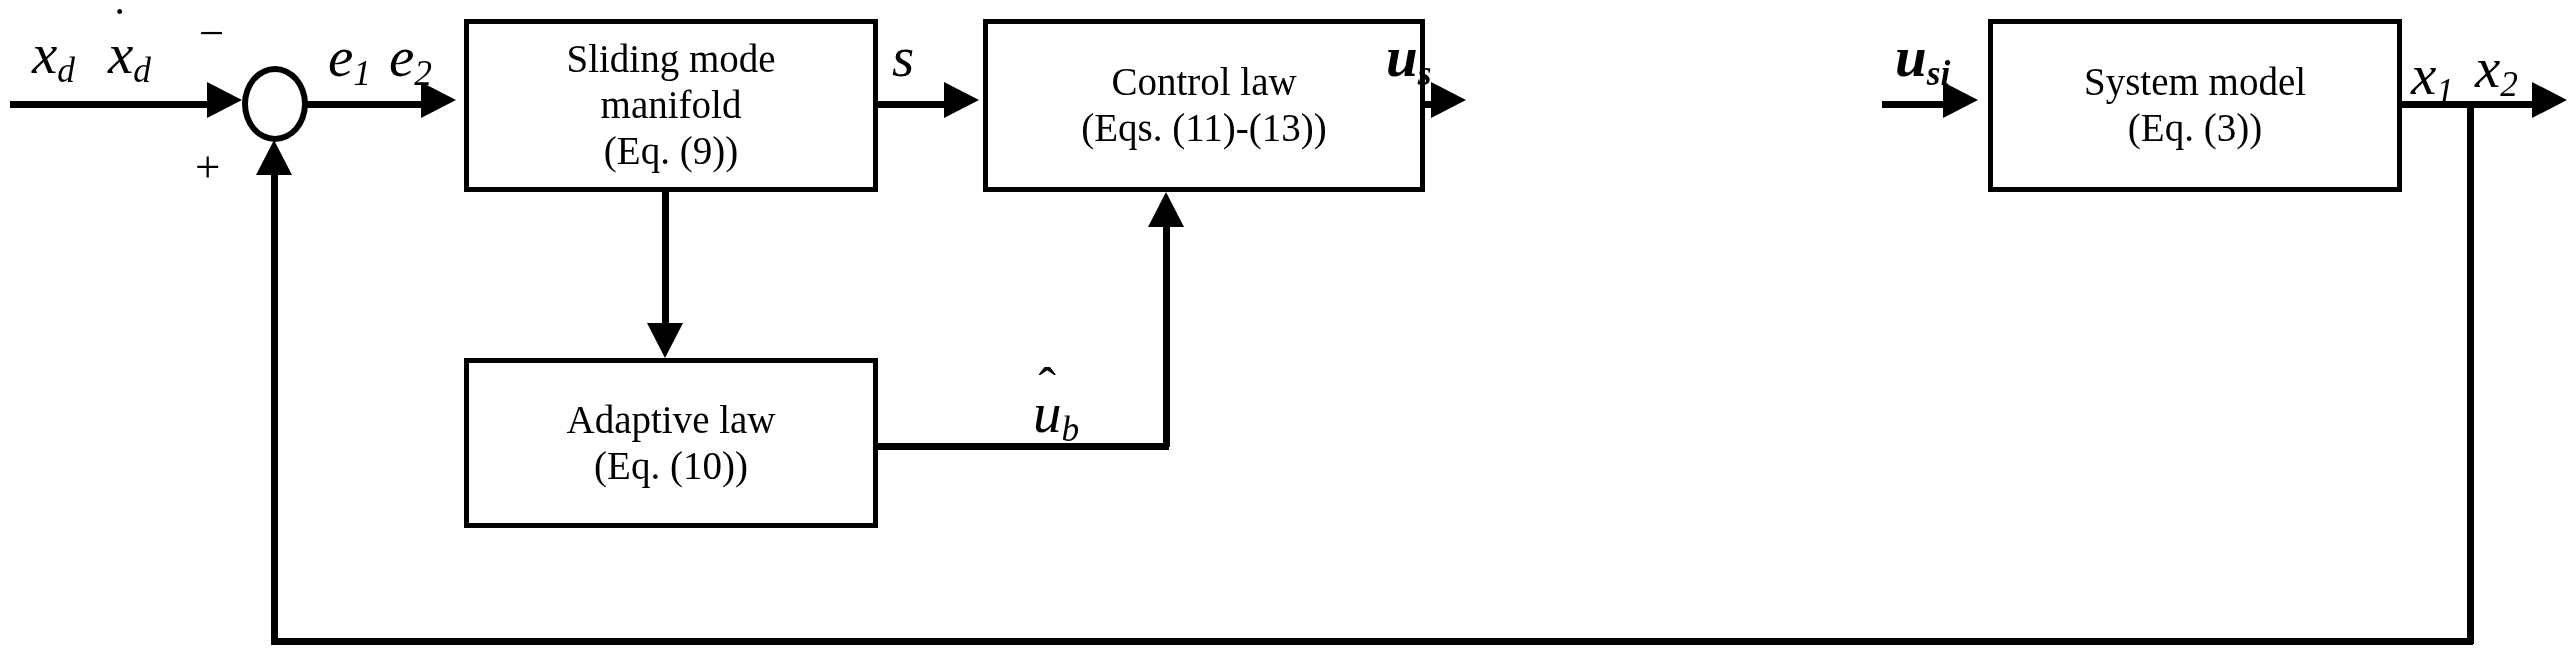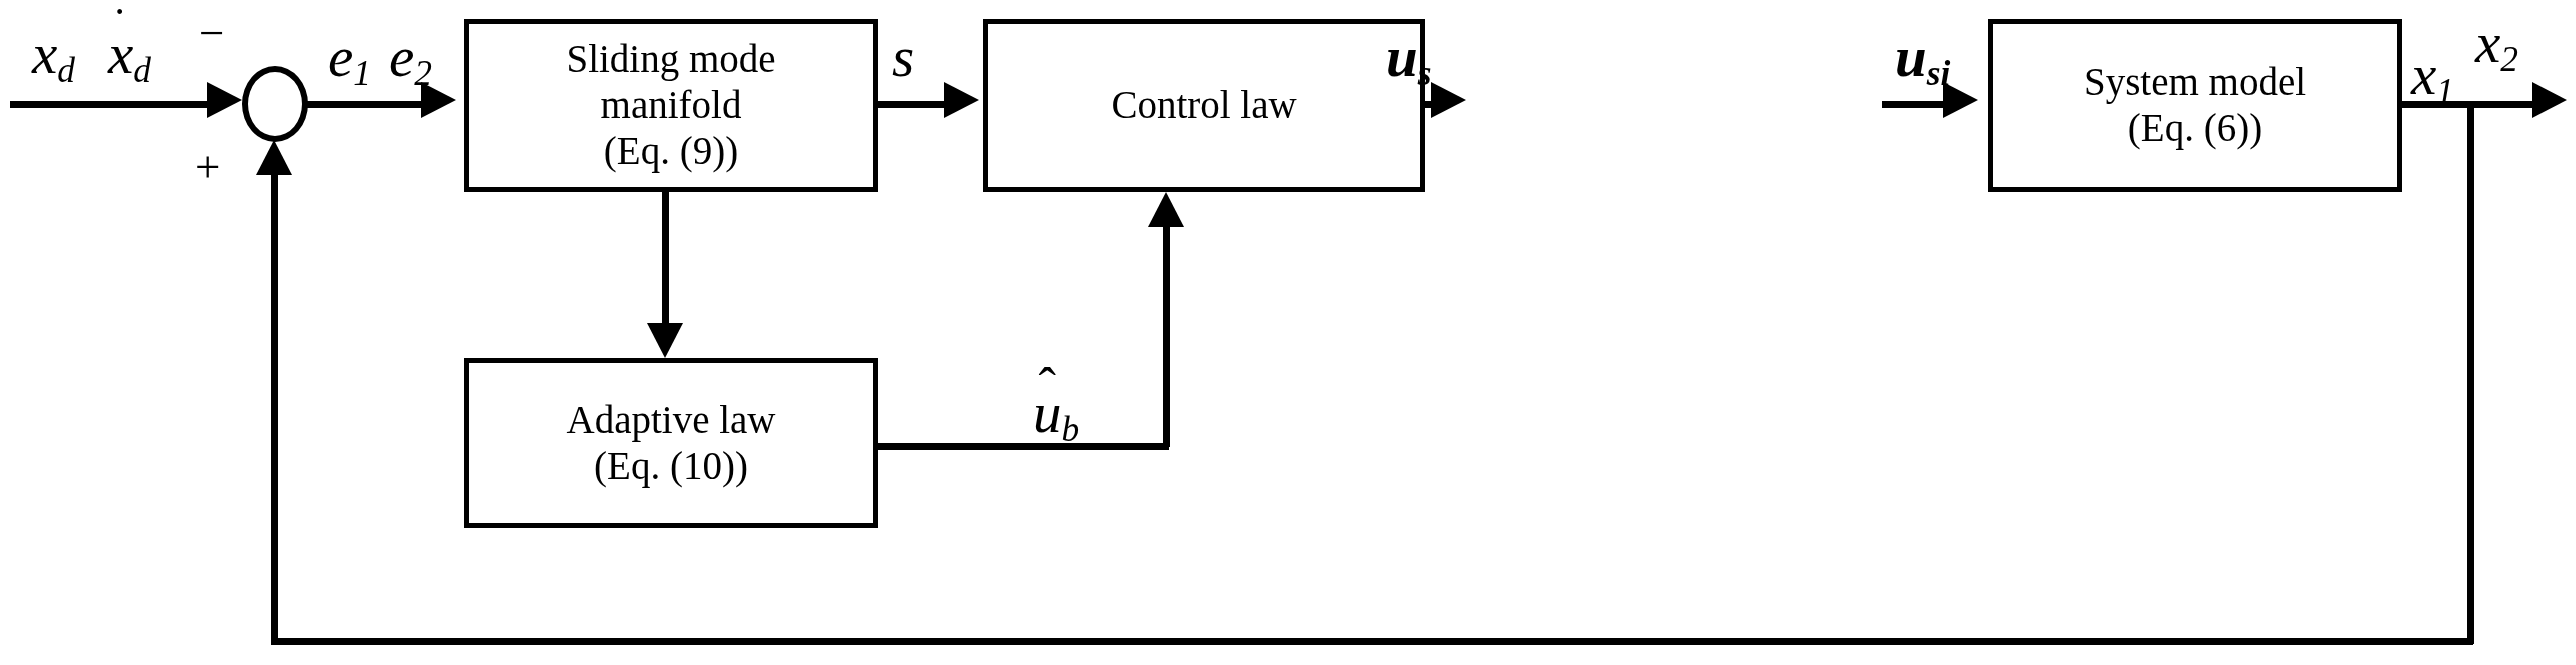--- a/index.html
+++ b/index.html
@@ -171,46 +171,47 @@
     <span class="bl-line">manifold</span>
     <span class="bl-line">(Eq. (9))</span>
   </div>
 
   <div class="hline" style="left:877px; top:101px; width:71px;"></div>
   <div class="arrow-r" style="left:944px; top:82px;"></div>
   <div class="lbl sig" style="left:892px; top:23.6px;">s</div>
 
   <div class="block" id="block-control-law">
     <span class="bl-line">Control law</span>
+    <span class="bl-line">(Eqs. (11)-(13))</span>
   </div>
 
   <div class="hline" style="left:1370px; top:101px; width:67px;"></div>
   <div class="arrow-r" style="left:1431px; top:82px;"></div>
   <div class="lbl sig" style="left:1386px; top:23.6px;font-weight:bold;">
     <span>u</span><sub>s</sub>
   </div>
 
 
   <div class="hline" style="left:1882px; top:101px; width:67px;"></div>
   <div class="arrow-r" style="left:1943px; top:82px;"></div>
   <div class="lbl sig" style="left:1895px; top:23.6px;font-weight:bold;">
     <span>u</span><sub>si</sub>
   </div>
 
   <div class="block" id="block-system-model">
     <span class="bl-line">System model</span>
-    <span class="bl-line">(Eq. (6))</span>
+    <span class="bl-line">(Eq. (3))</span>
   </div>
 
   <div class="hline" style="left:2402px; top:101px; width:136px;"></div>
   <div class="arrow-r" style="left:2532px; top:82px;"></div>
   <div class="lbl sig" style="left:2411px; top:42px;">
     <span>x</span><sub>1</sub>
   </div>
-  <div class="lbl sig" style="left:2475px; top:10px;">
+  <div class="lbl sig" style="left:2475px; top:35px;">
     <span>x</span><sub>2</sub>
   </div>
 
   <div class="vline" style="left:662px; top:192px; height:135px;"></div>
   <div class="arrow-d" style="left:647px; top:323px;"></div>
 
   <div class="block" id="block-adaptive-law">
     <span class="bl-line">Adaptive law</span>
     <span class="bl-line">(Eq. (10))</span>
   </div>

